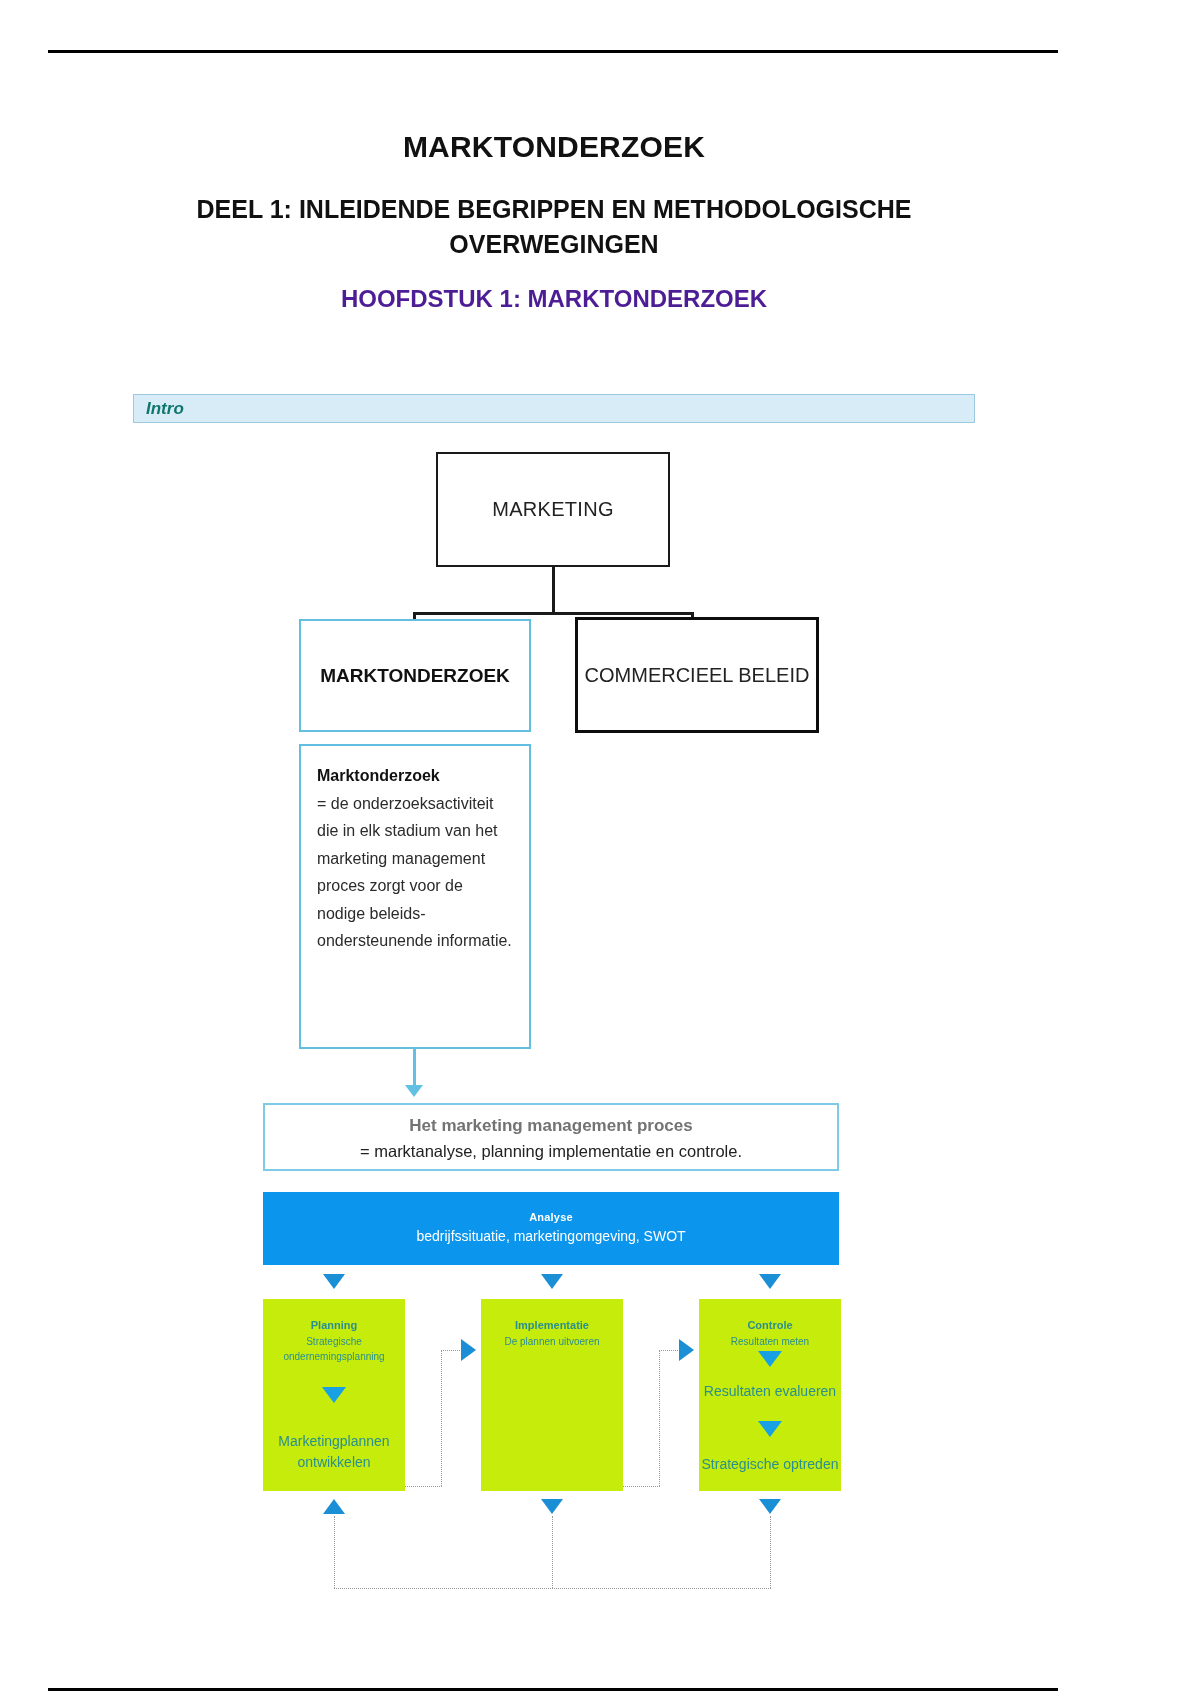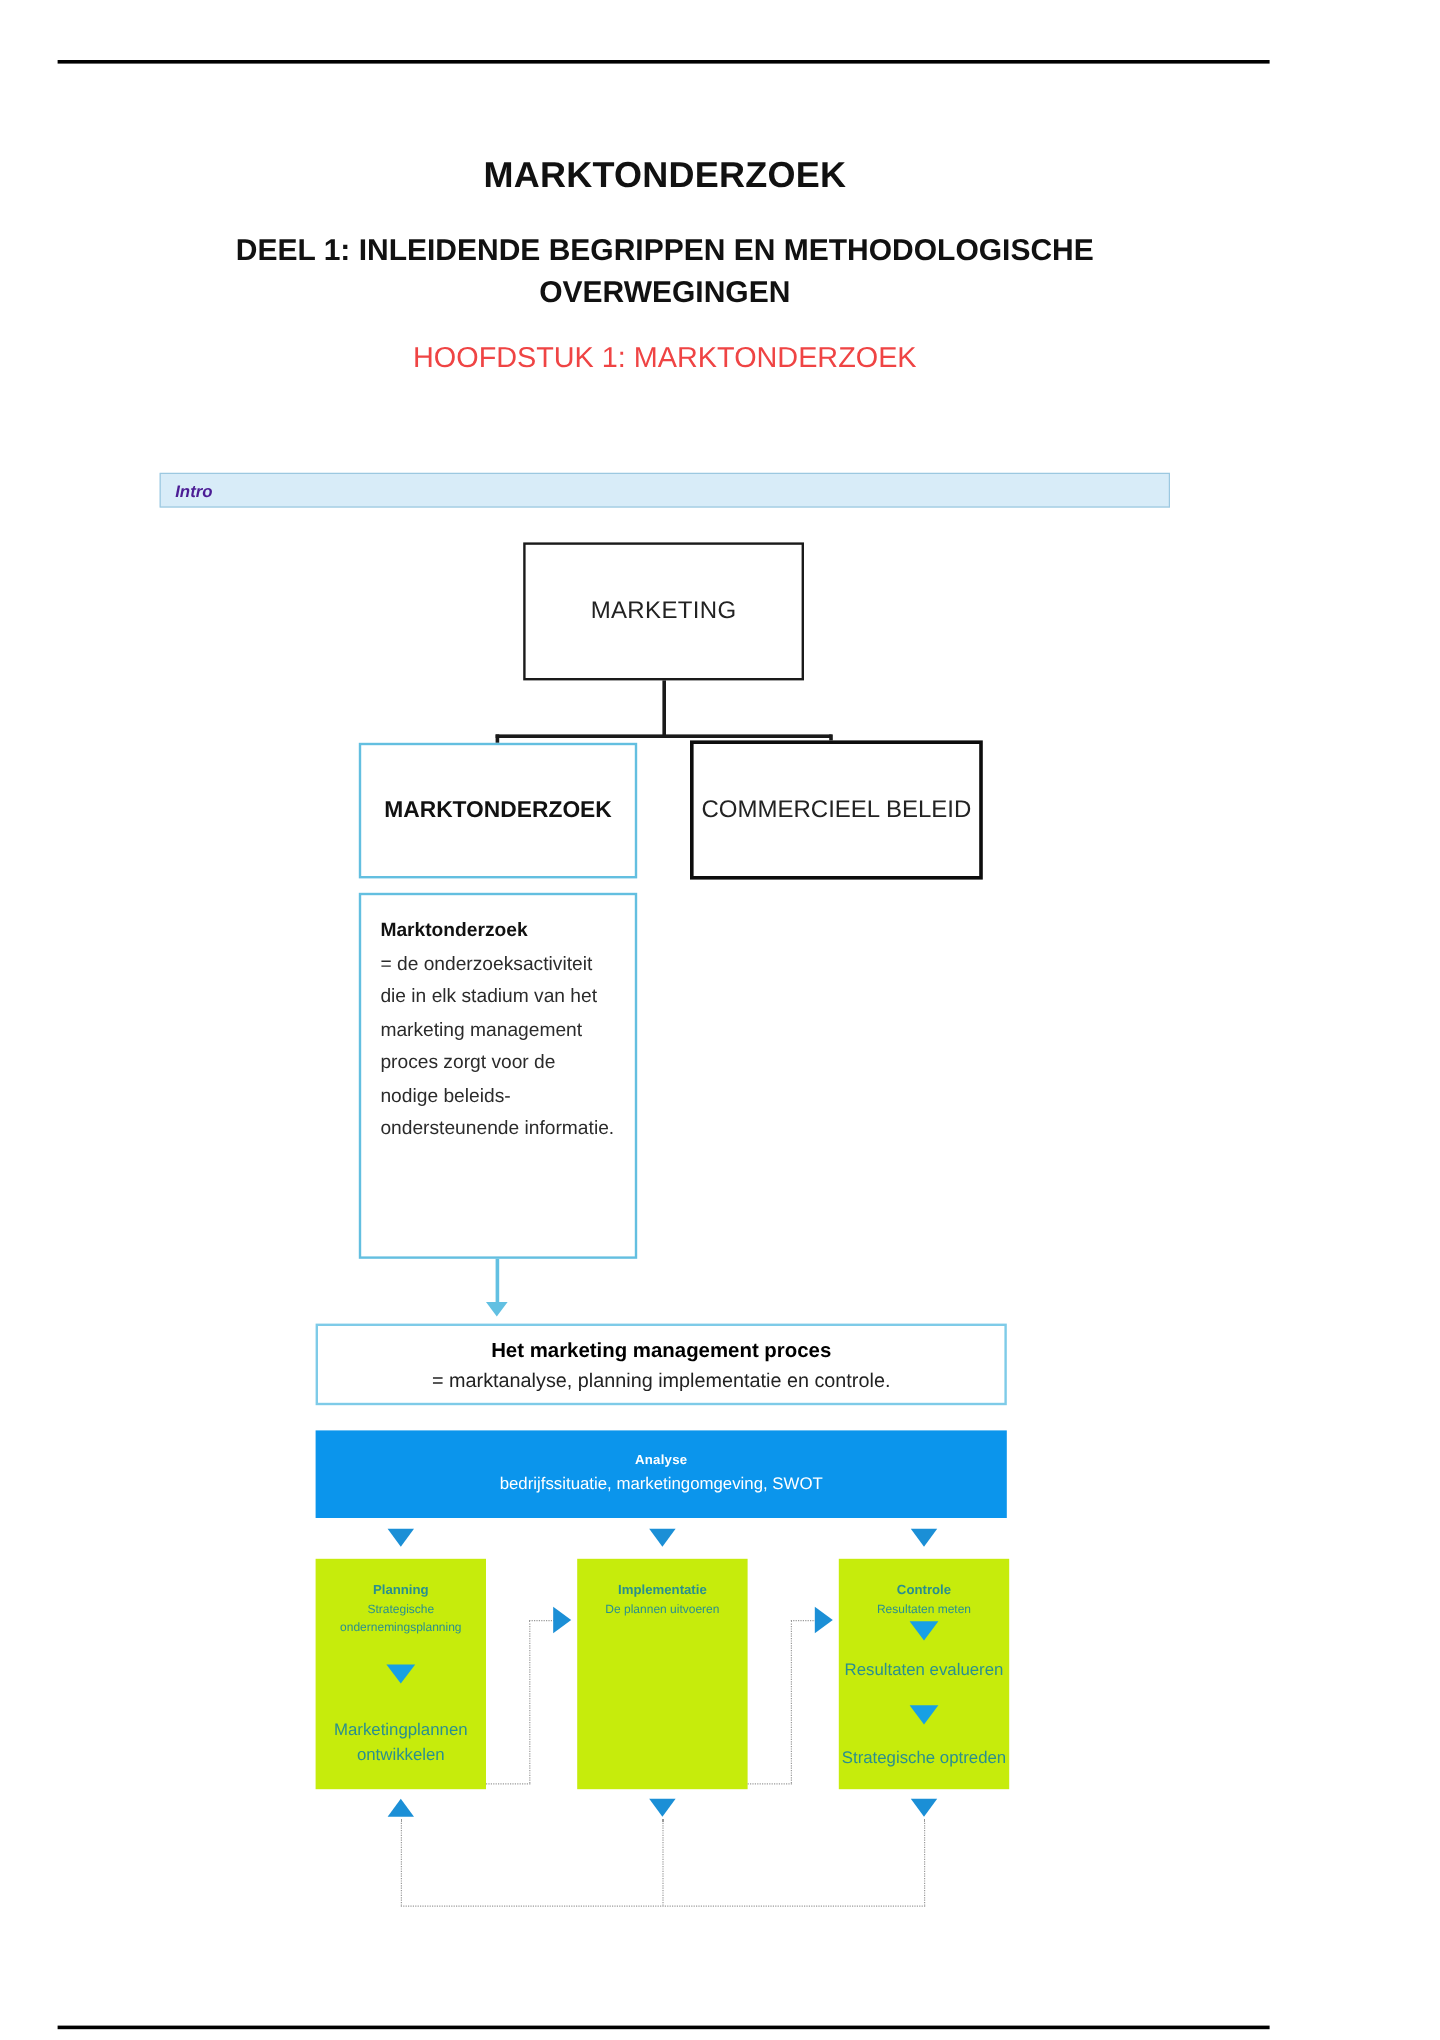--- a/index.html
+++ b/index.html
@@ -61,41 +61,41 @@
     font-weight: bold;
     line-height: 1.38;
     color: #111;
   }
   .title-chapter {
     position: absolute;
     left: 0; top: 285px;
     width: 1108px;
     text-align: center;
     font-size: 24px;
-    font-weight: normal;
-    color: #ef4444;
+    font-weight: bold;
+    color: #4c1d95;
   }
 
   
   .intro-bar {
     position: absolute;
     left: 133px; top: 394px;
     width: 842px;
     height: 29px;
     background: #d8ecf8;
     border: 1px solid #9cc8e0;
     box-sizing: border-box;
     display: flex;
     align-items: center;
   }
   .intro-bar .label {
-    font-size: 14px;
+    font-size: 17px;
     font-weight: bold;
     font-style: italic;
-    color: #4c1d95;
+    color: #0f766e;
     padding-left: 12px;
   }
 
   
   .diagram {
     position: absolute;
     left: 0; top: 0;
     width: 1200px;
     height: 1700px;
     pointer-events: none;
@@ -183,21 +183,21 @@
     background: #fff;
     display: block;
     padding-top: 8px;
     text-align: center;
     box-sizing: border-box;
   }
   .node-proces .p-title {
     display: block;
     font-size: 17px;
     font-weight: bold;
-    color: #000000;
+    color: #737373;
     line-height: 1.5;
   }
   .node-proces .p-sub {
     display: block;
     font-size: 16.5px;
     color: #222;
     line-height: 1.5;
   }
 
   

